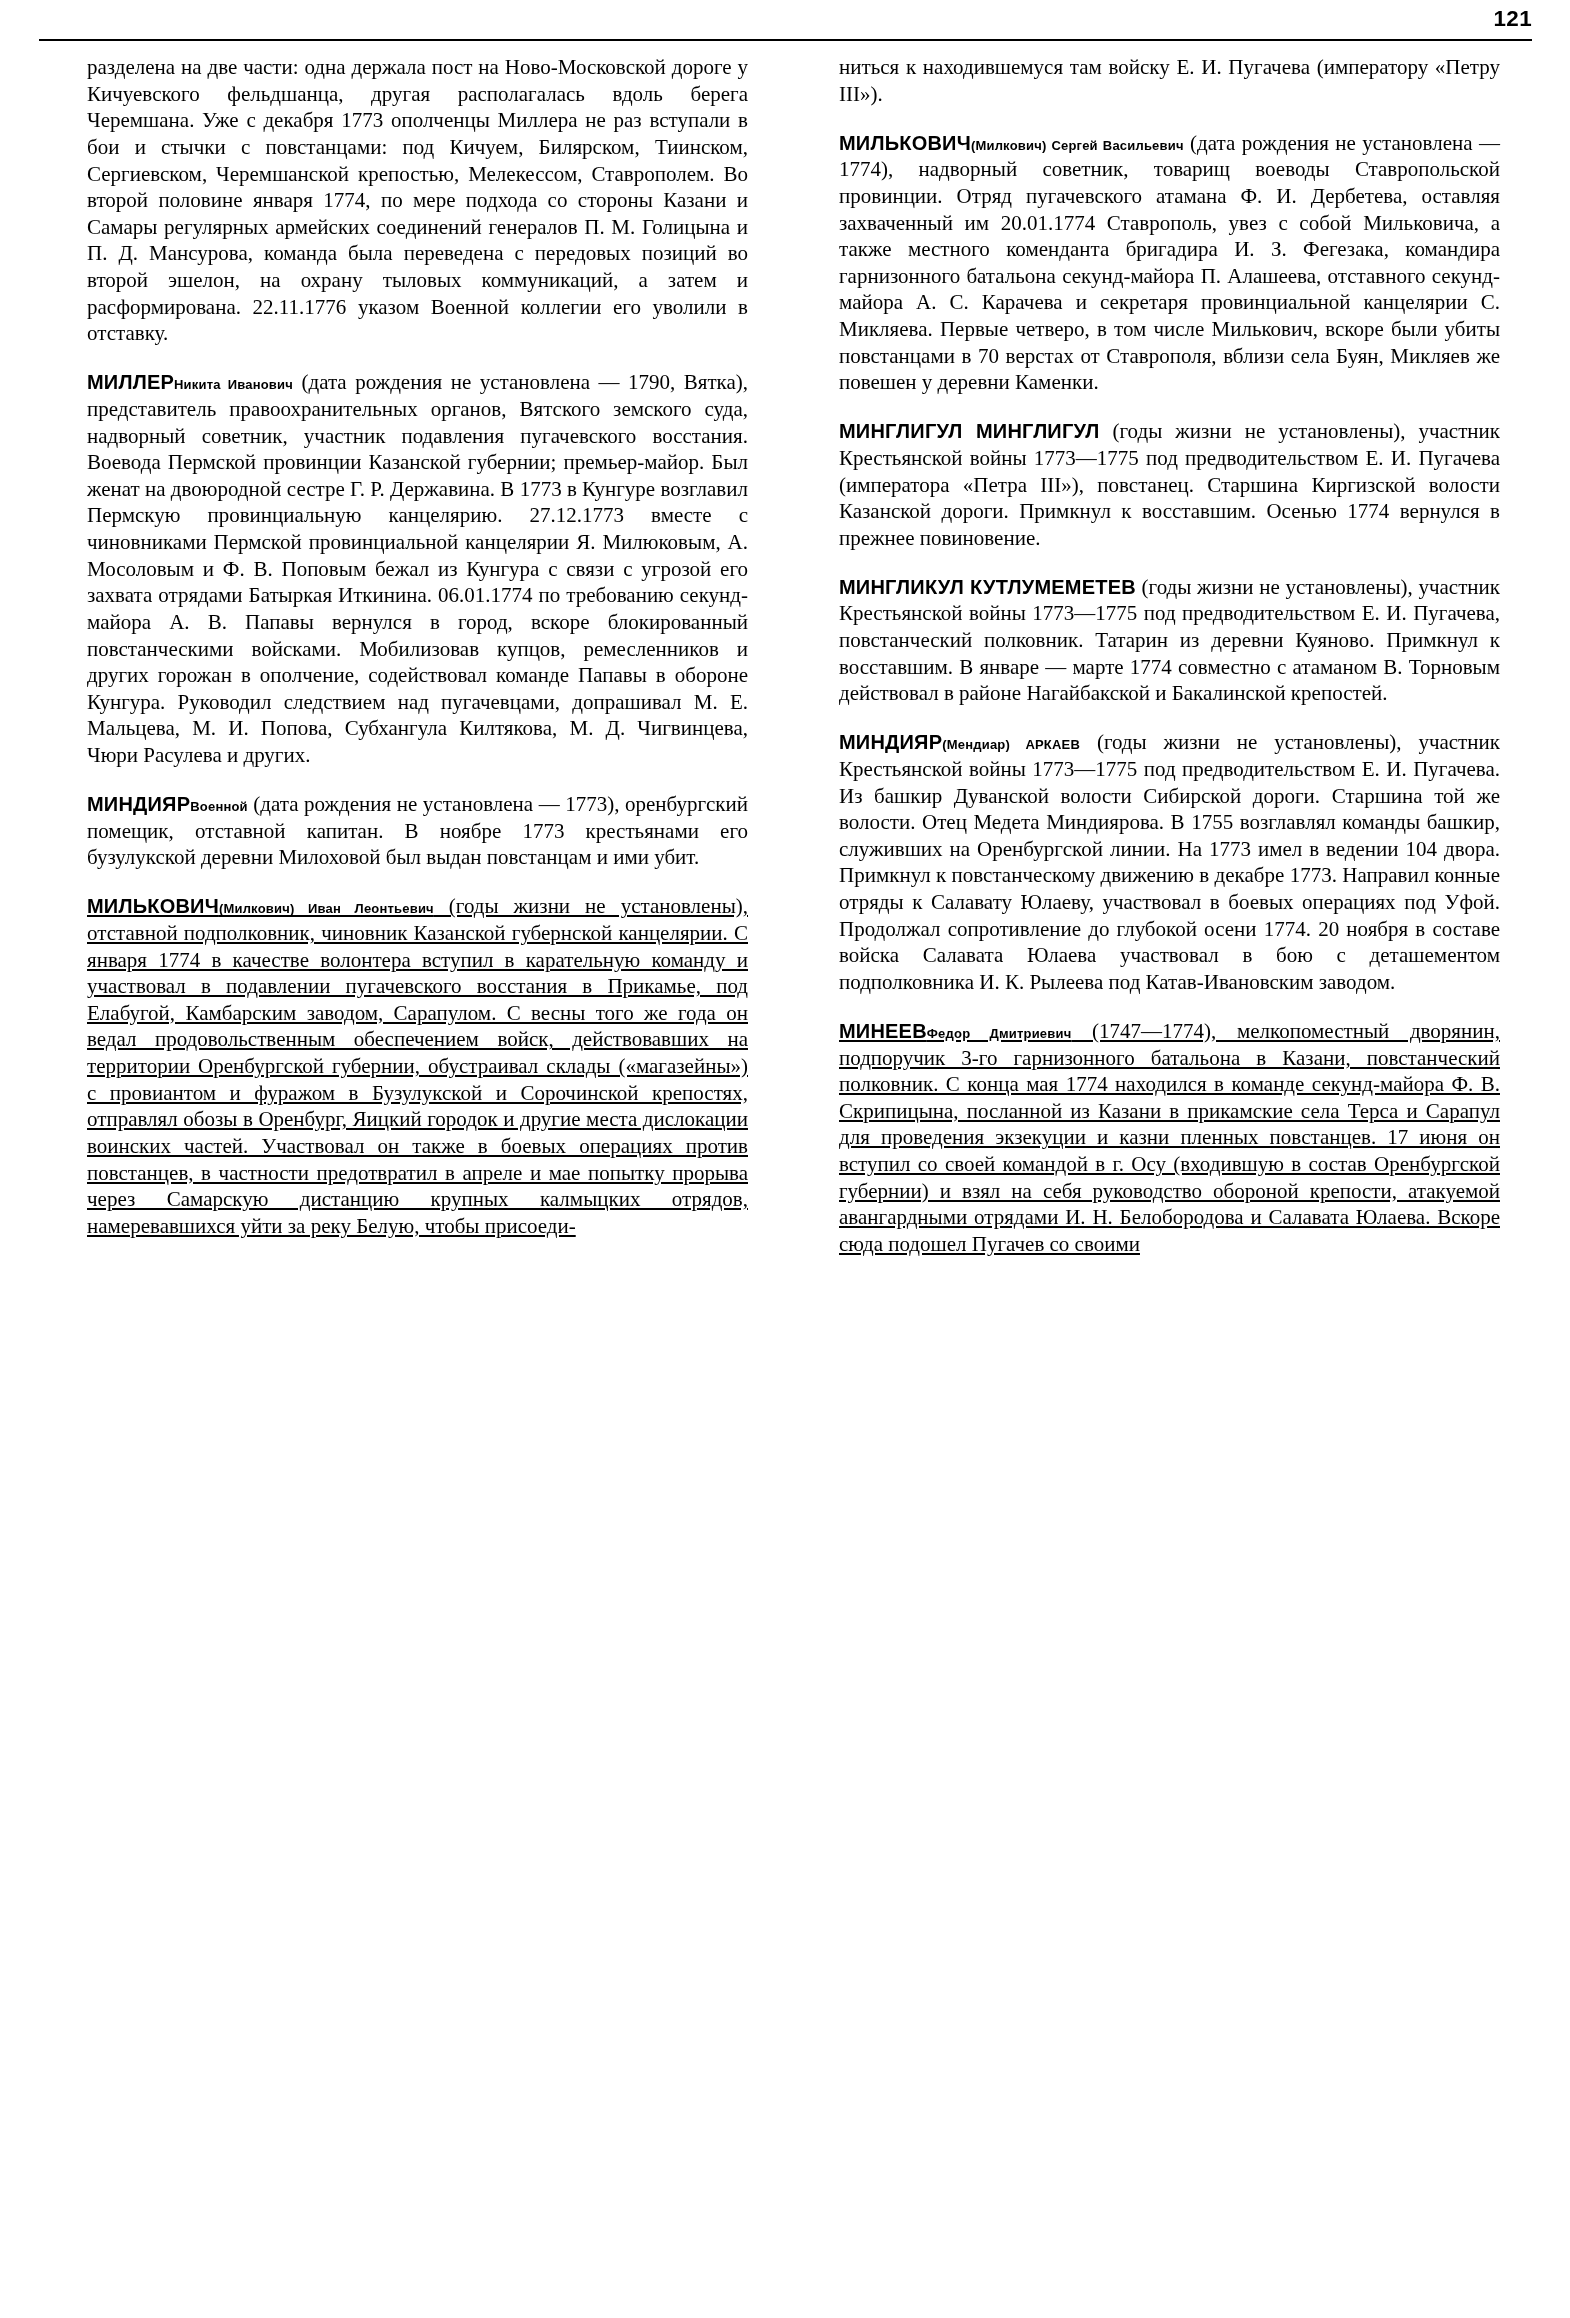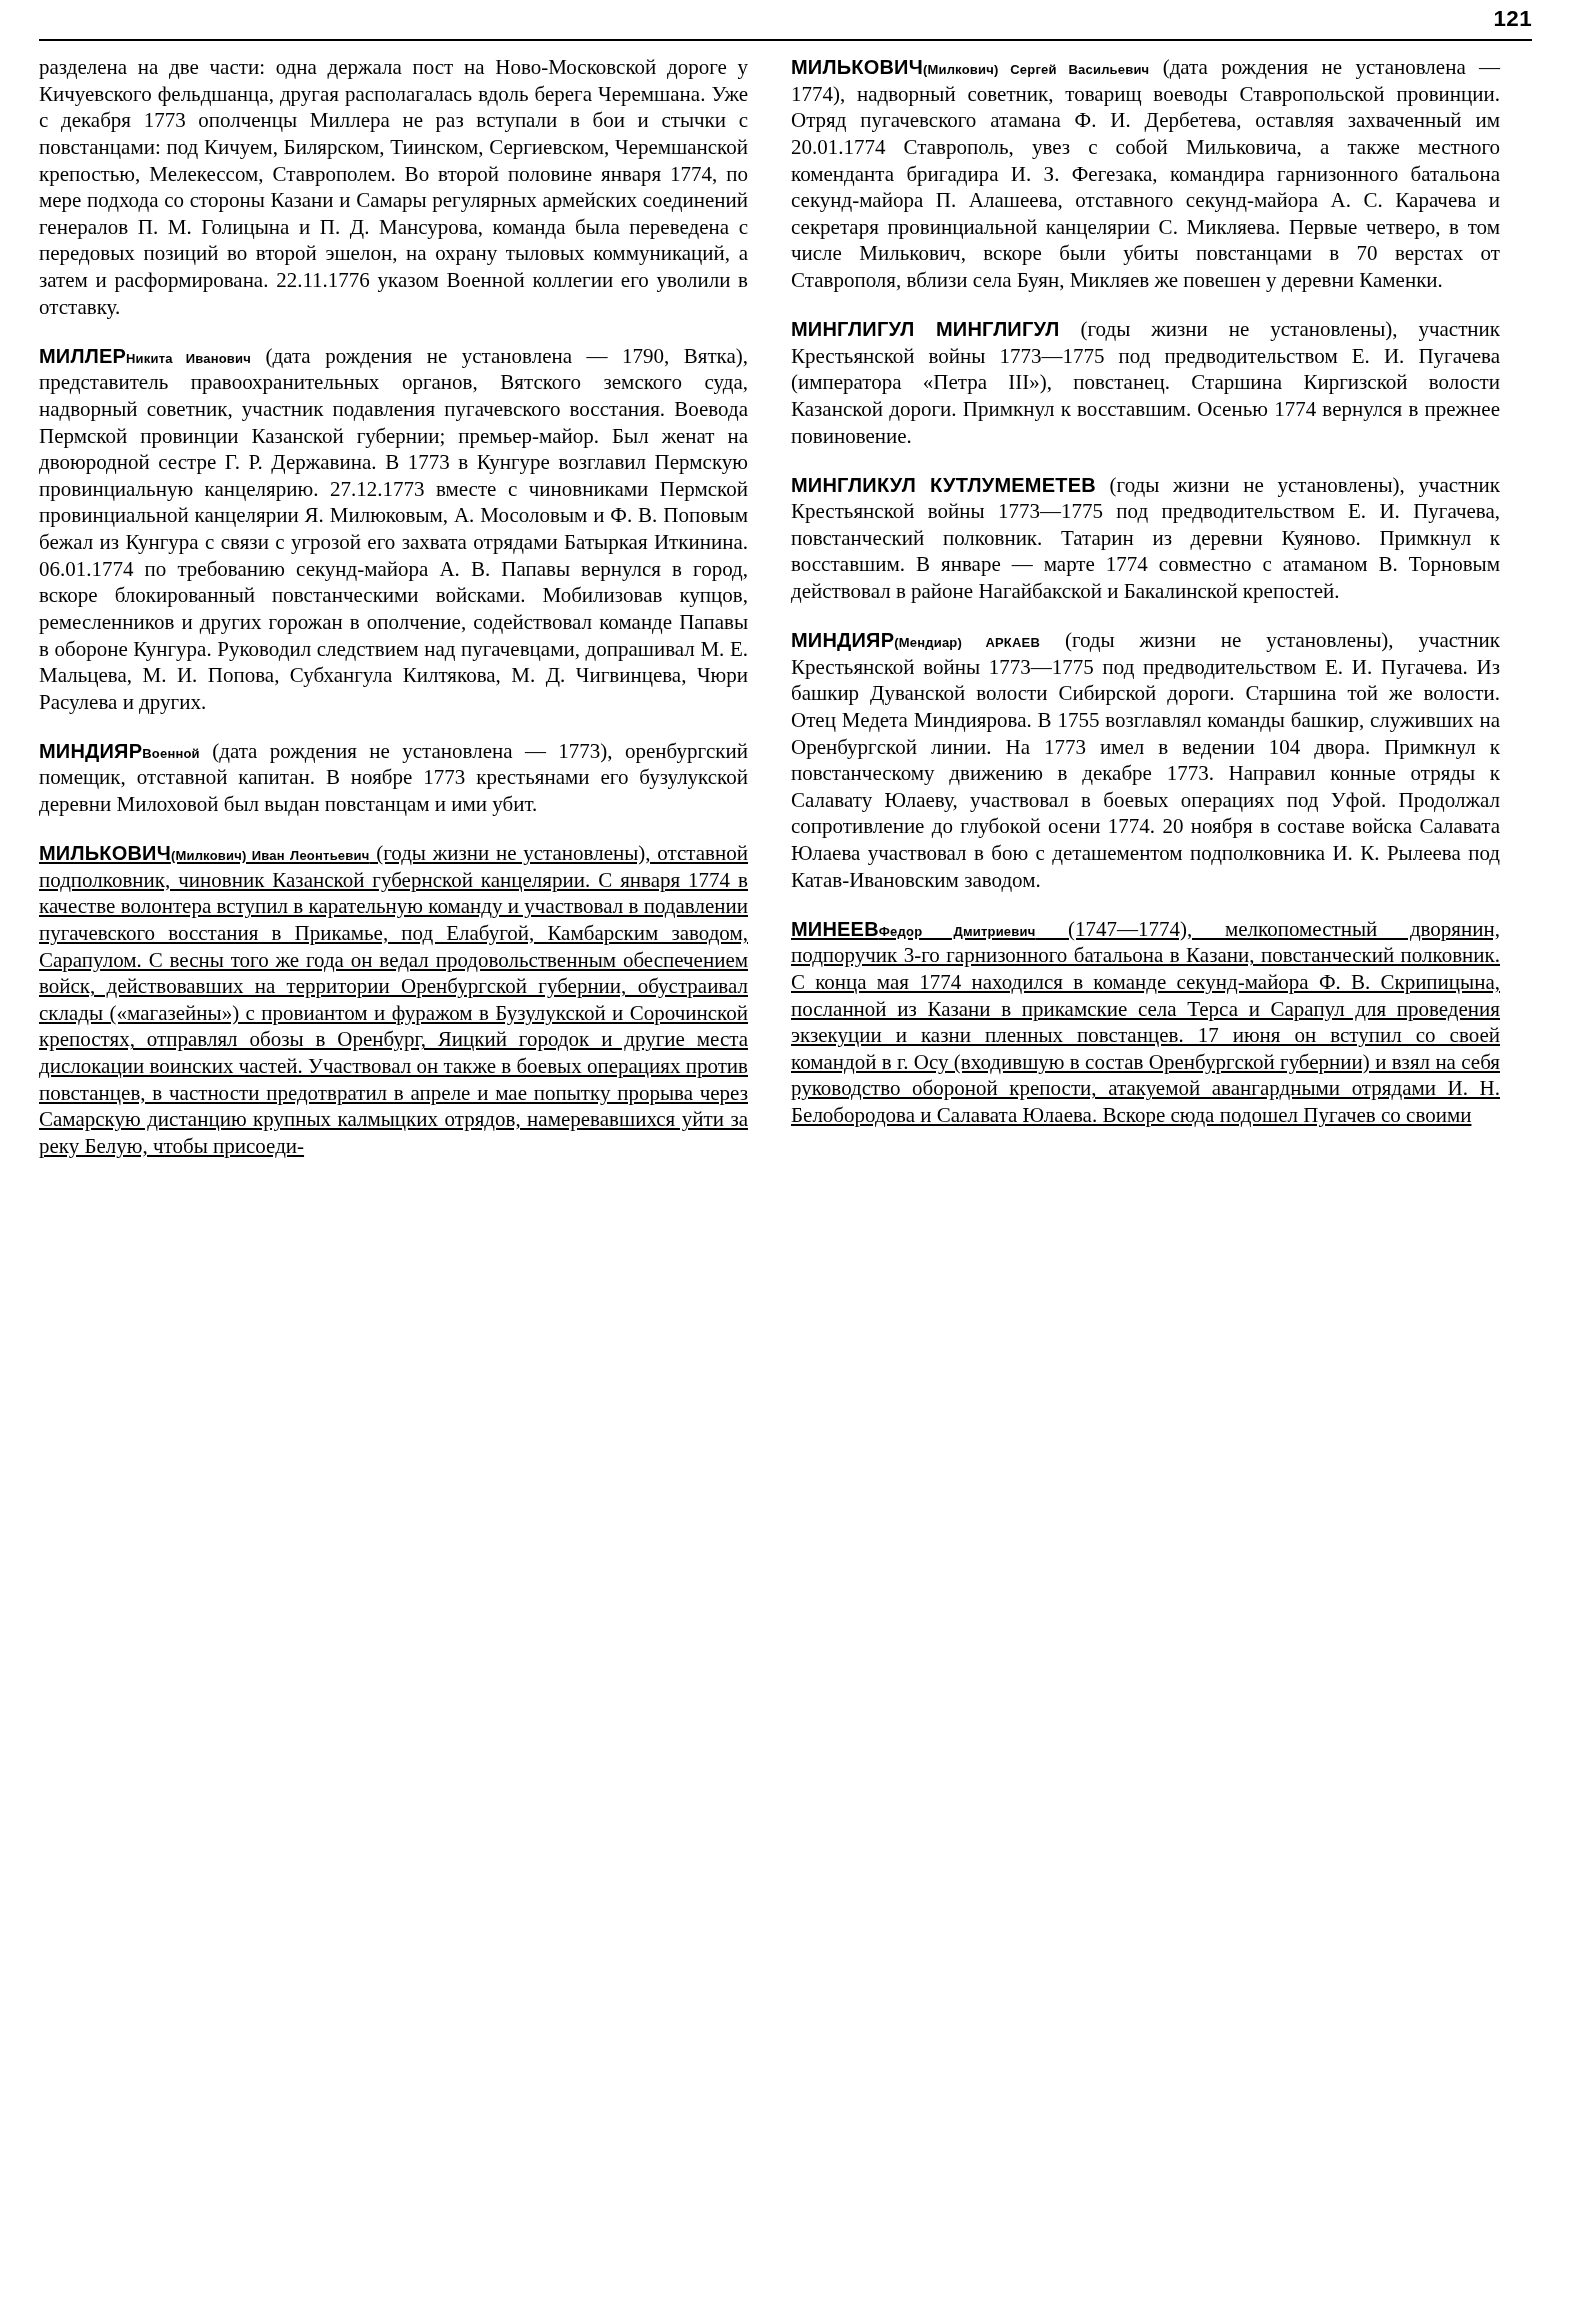--- a/index.html
+++ b/index.html
@@ -56,20 +56,21 @@
     width: 709px;
     flex: 0 0 709px;
   }
   .entry {
     margin-bottom: 22.4px;
     font-size: 21px;
     line-height: 1.268;
     text-align: justify;
     text-justify: inter-word;
     hyphens: manual;
+    margin-left: 48px;
   }
   .entry:last-child {
     margin-bottom: 0;
     text-decoration: underline;
   }
   .entry p {
     margin: 0;
     text-indent: 0;
   }
   .hw {
@@ -117,20 +118,23 @@
       </div>
 
       <div class="entry">
         <p><span class="hw">МИЛЬКОВИЧ</span><span class="hw-small">(Милкович) Иван Леонтьевич</span><span> (годы жизни не установлены), отставной подполковник, чиновник Казанской губернской канцелярии. С января 1774 в качестве волонтера вступил в карательную команду и участвовал в подавлении пугачевского восстания в Прикамье, под Елабугой, Камбарским заводом, Сарапулом. С весны того же года он ведал продовольственным обеспечением войск, действовавших на территории Оренбургской губернии, обустраивал склады («магазейны») с провиантом и фуражом в Бузулукской и Сорочинской крепостях, отправлял обозы в Оренбург, Яицкий городок и другие места дислокации воинских частей. Участвовал он также в боевых операциях против повстанцев, в частности предотвратил в апреле и мае попытку прорыва через Самарскую дистанцию крупных калмыцких отрядов, намеревавшихся уйти за реку Белую, чтобы присоеди-</span></p>
       </div>
 
     </div>
 
     <div class="col">
 
+      <div class="entry">
+        <p class="cont">ниться к находившемуся там войску Е. И. Пугачева (императору «Петру III»).</p>
+      </div>
 
       <div class="entry">
         <p><span class="hw">МИЛЬКОВИЧ</span><span class="hw-small">(Милкович) Сергей Васильевич</span><span> (дата рождения не установлена — 1774), надворный советник, товарищ воеводы Ставропольской провинции. Отряд пугачевского атамана Ф. И. Дербетева, оставляя захваченный им 20.01.1774 Ставрополь, увез с собой Мильковича, а также местного коменданта бригадира И. З. Фегезака, командира гарнизонного батальона секунд-майора П. Алашеева, отставного секунд-майора А. С. Карачева и секретаря провинциальной канцелярии С. Микляева. Первые четверо, в том числе Милькович, вскоре были убиты повстанцами в 70 верстах от Ставрополя, вблизи села Буян, Микляев же повешен у деревни Каменки.</span></p>
       </div>
 
       <div class="entry">
         <p><span class="hw">МИНГЛИГУЛ МИНГЛИГУЛ</span><span class="hw-small"></span><span> (годы жизни не установлены), участник Крестьянской войны 1773—1775 под предводительством Е. И. Пугачева (императора «Петра III»), повстанец. Старшина Киргизской волости Казанской дороги. Примкнул к восставшим. Осенью 1774 вернулся в прежнее повиновение.</span></p>
       </div>
 
       <div class="entry">

